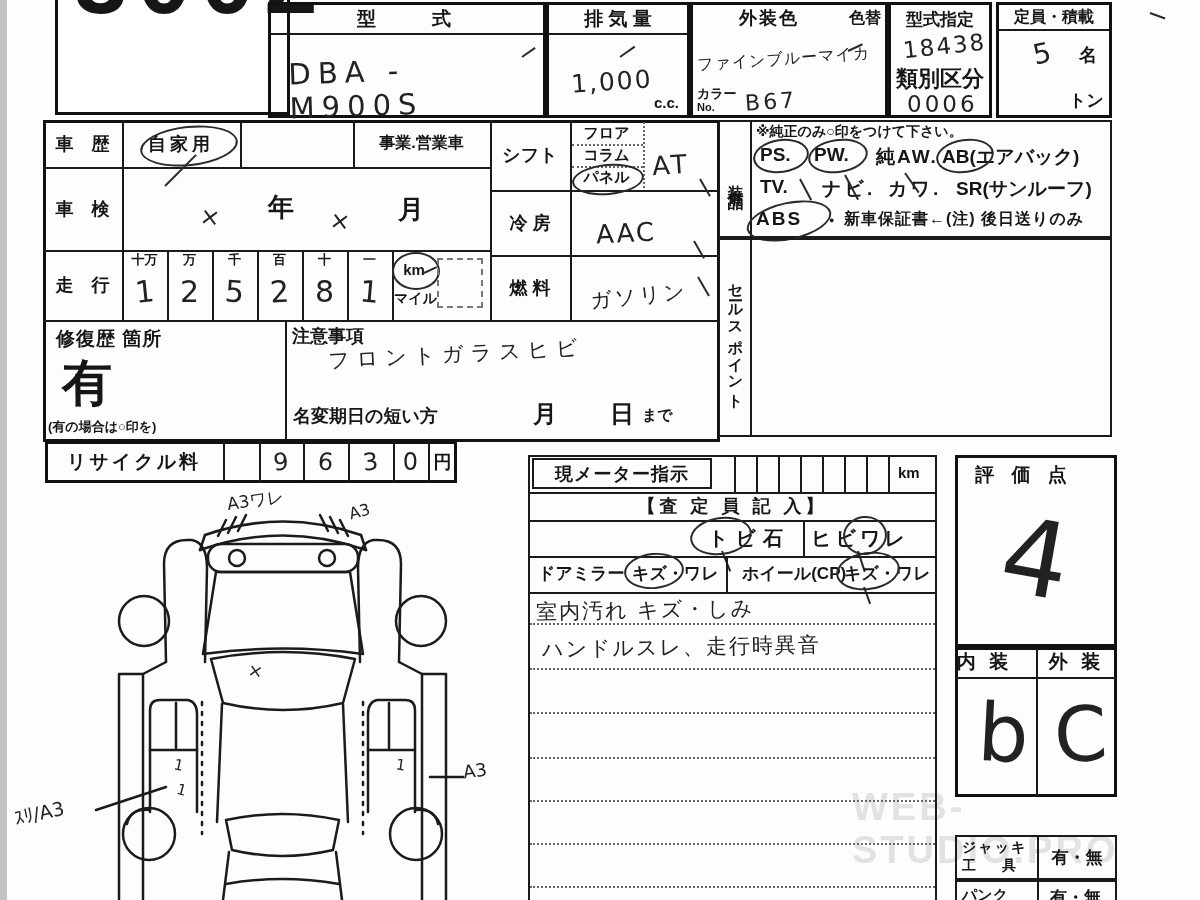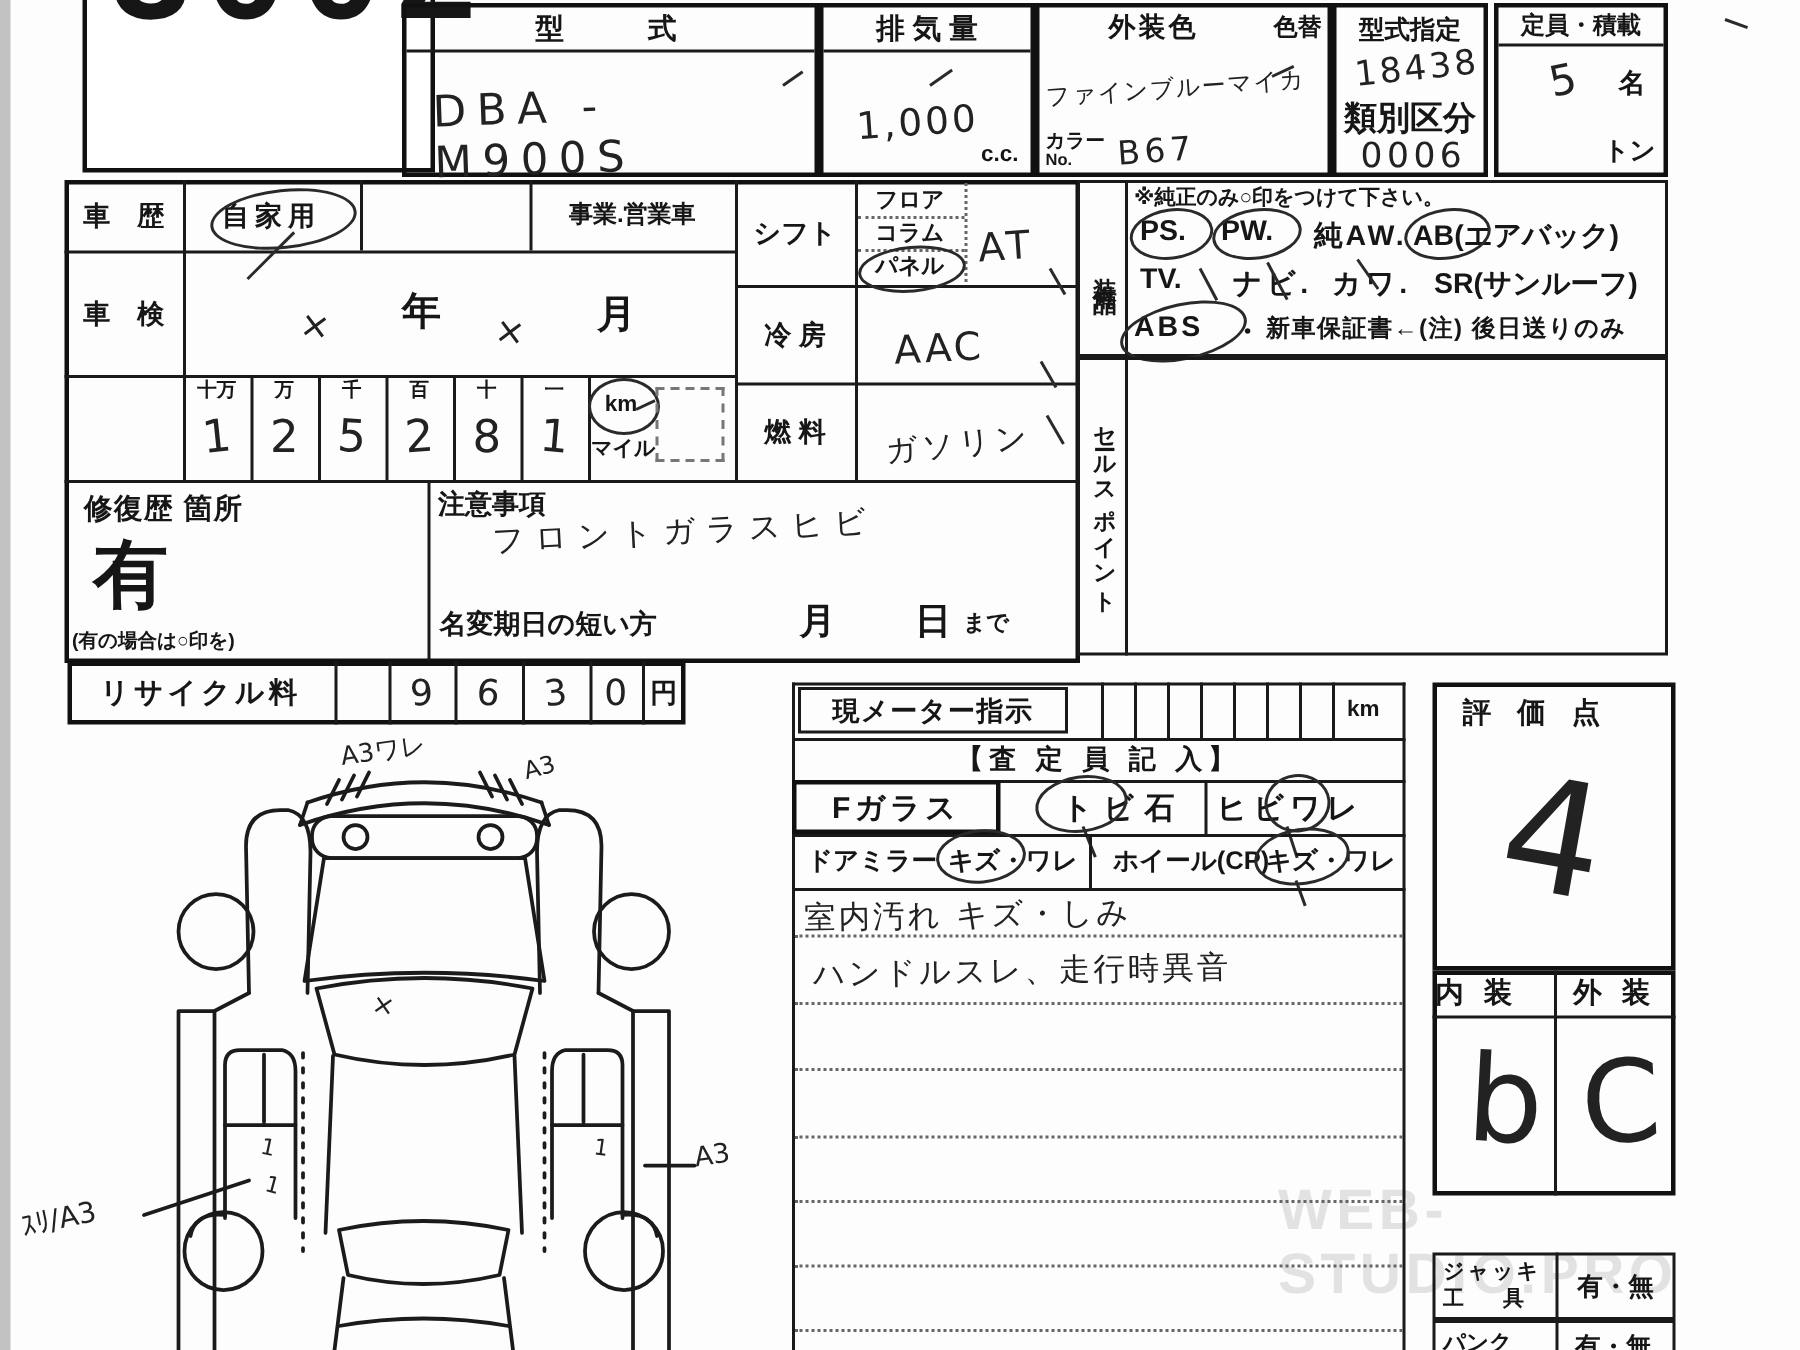--- a/index.html
+++ b/index.html
@@ -89,20 +89,21 @@
   <div class="abs ctr lbl" style="left:353px;top:120px;width:137px;height:47px;font-size:16px;">事業.営業車</div>
   <div class="circ" style="left:140px;top:126px;width:94px;height:36px;transform:rotate(-6deg);"></div>
   <div class="stroke" style="left:165px;top:185px;width:44px;transform:rotate(-45deg);"></div>
 
   <div class="abs ctr lbl" style="left:43px;top:167px;width:79px;height:83px;font-size:18px;">車　検</div>
   <div class="abs hw" style="left:200px;top:203px;font-size:24px;transform:rotate(8deg);">×</div>
   <div class="abs lbl" style="left:268px;top:190px;font-size:26px;">年</div>
   <div class="abs hw" style="left:330px;top:207px;font-size:24px;transform:rotate(8deg);">×</div>
   <div class="abs lbl" style="left:398px;top:192px;font-size:26px;">月</div>
 
+  <div class="abs ctr lbl" style="left:43px;top:250px;width:79px;height:70px;font-size:18px;">走　行</div>
   <div class="vl" style="left:167px;top:250px;height:70px;"></div>
   <div class="vl" style="left:212px;top:250px;height:70px;"></div>
   <div class="vl" style="left:257px;top:250px;height:70px;"></div>
   <div class="vl" style="left:302px;top:250px;height:70px;"></div>
   <div class="vl" style="left:347px;top:250px;height:70px;"></div>
   <div class="vl" style="left:392px;top:250px;height:70px;"></div>
   <div class="abs ctr lbl" style="left:122px;top:252px;width:45px;height:15px;font-size:13px;">十万</div>
   <div class="abs ctr lbl" style="left:167px;top:252px;width:45px;height:15px;font-size:13px;">万</div>
   <div class="abs ctr lbl" style="left:212px;top:252px;width:45px;height:15px;font-size:13px;">千</div>
   <div class="abs ctr lbl" style="left:257px;top:252px;width:45px;height:15px;font-size:13px;">百</div>
@@ -201,21 +202,20 @@
   <div class="vl" style="left:778px;top:455px;height:37px;"></div>
   <div class="vl" style="left:800px;top:455px;height:37px;"></div>
   <div class="vl" style="left:822px;top:455px;height:37px;"></div>
   <div class="vl" style="left:844px;top:455px;height:37px;"></div>
   <div class="vl" style="left:866px;top:455px;height:37px;"></div>
   <div class="vl" style="left:888px;top:455px;height:37px;"></div>
   <div class="abs lbl" style="left:898px;top:464px;font-size:15px;">km</div>
   <div class="hl" style="left:528px;top:492px;width:409px;"></div>
   <div class="abs ctr lbl" style="left:528px;top:492px;width:409px;height:28px;font-size:18px;letter-spacing:4px;">【査 定 員 記 入】</div>
   <div class="hl" style="left:528px;top:520px;width:409px;"></div>
-  <div class="abs b3 ctr lbl" style="left:528px;top:520px;width:139px;height:36px;font-size:20px;letter-spacing:3px;">Fガラス</div>
   <div class="abs ctr lbl" style="left:667px;top:520px;width:136px;height:36px;font-size:20px;letter-spacing:7px;padding-left:28px;">トビ石</div>
   <div class="vl" style="left:803px;top:520px;height:36px;"></div>
   <div class="abs ctr lbl" style="left:803px;top:520px;width:114px;height:36px;font-size:20px;letter-spacing:4px;">ヒビワレ</div>
   <div class="circ" style="left:690px;top:517px;width:58px;height:34px;transform:rotate(-8deg);"></div>
   <div class="stroke" style="left:722px;top:550px;width:22px;transform:rotate(68deg);"></div>
   <div class="circ" style="left:843px;top:516px;width:40px;height:35px;transform:rotate(-6deg);"></div>
   <div class="stroke" style="left:858px;top:550px;width:22px;transform:rotate(72deg);"></div>
   <div class="hl" style="left:528px;top:556px;width:409px;"></div>
   <div class="abs lbl" style="left:538px;top:562px;font-size:17px;">ドアミラー</div>
   <div class="abs lbl" style="left:632px;top:562px;font-size:17px;">キズ・ワレ</div>

